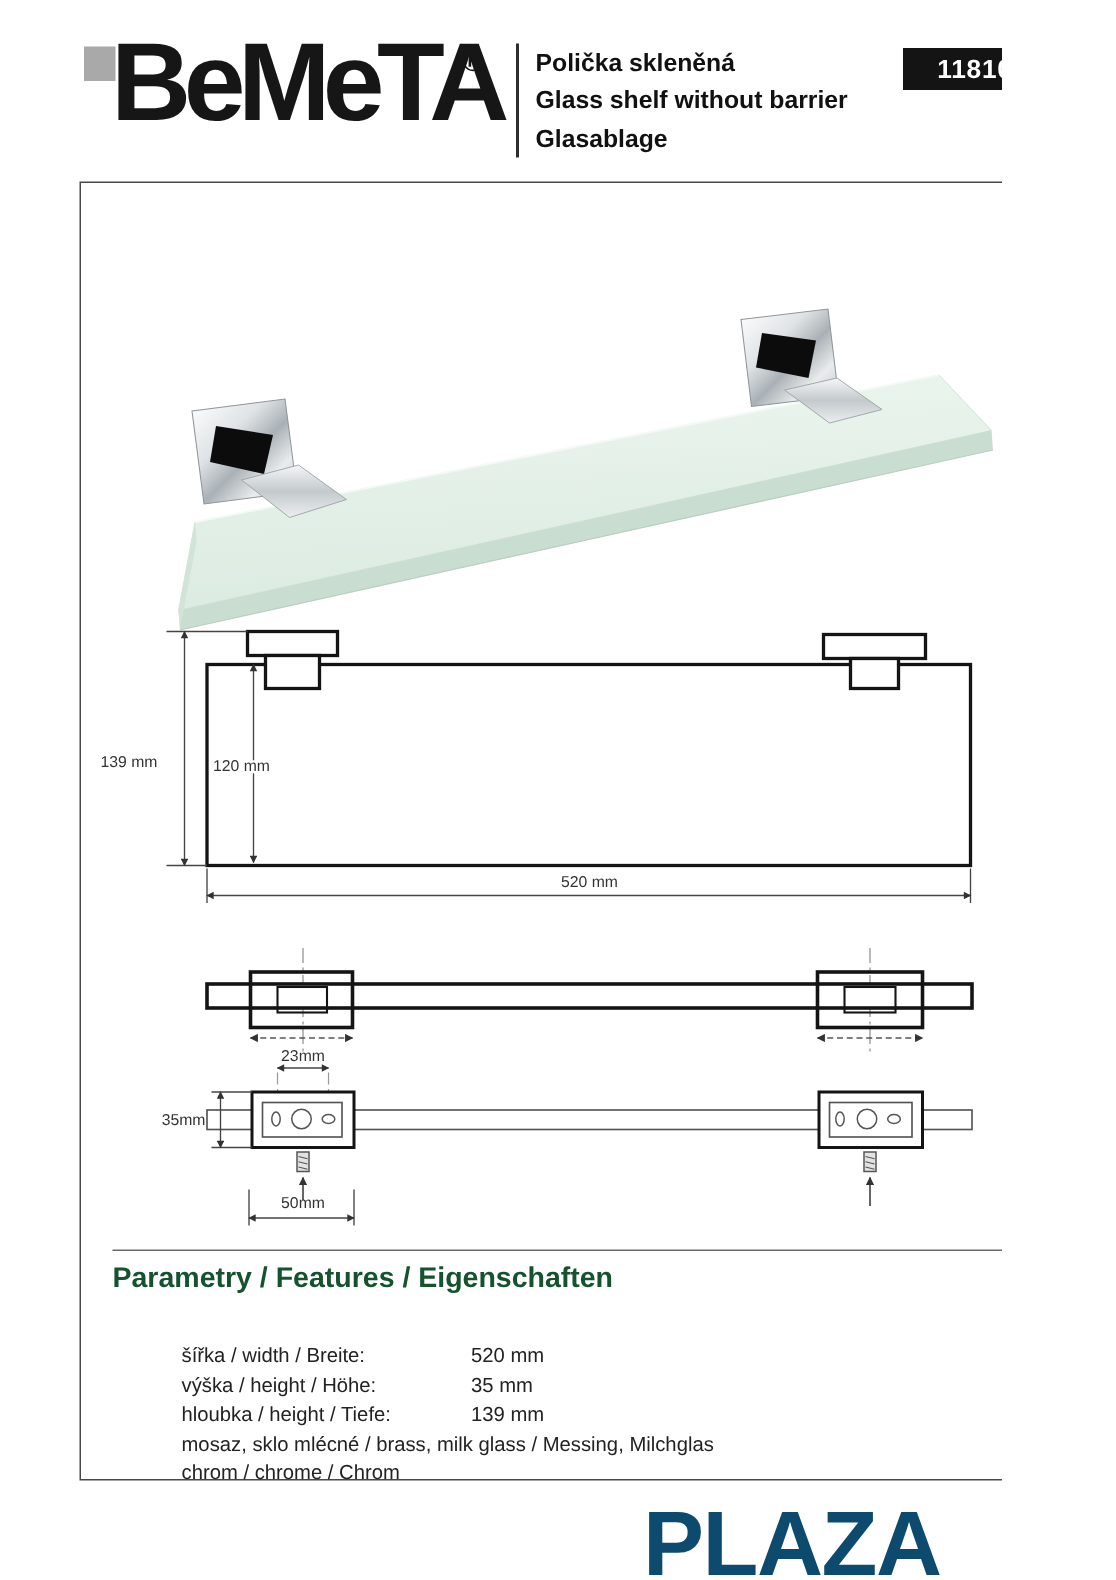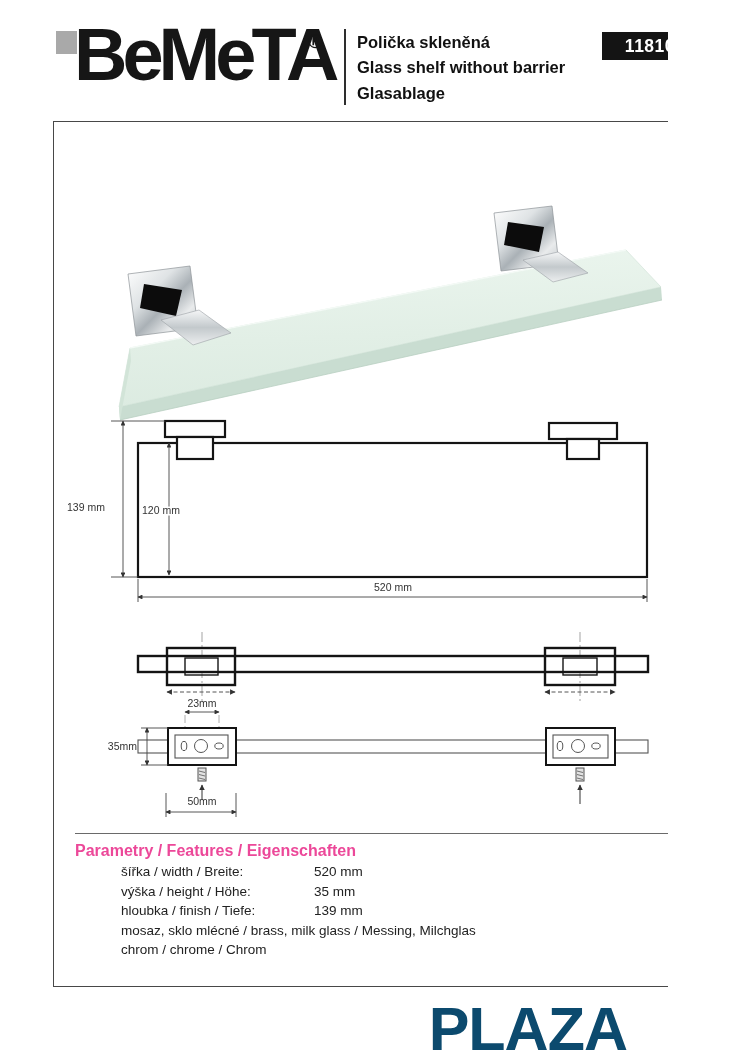--- a/index.html
+++ b/index.html
@@ -23,21 +23,21 @@
          border:1.5px solid #484848;background:#fff;}
 
   .photo-svg{position:absolute;left:53px;top:140px;}
   .topview-svg{position:absolute;left:53px;top:405px;}
   .detail-svg{position:absolute;left:53px;top:628px;}
 
   .sep{position:absolute;left:75px;top:833px;width:614px;height:1px;background:#6a6a6a;}
 
   
   .params{position:absolute;left:75px;top:842px;width:616px;}
-  .params h2{margin:0 0 2px 0;font-size:16px;font-weight:bold;color:#ec4899;}
+  .params h2{margin:0 0 30px 0;font-size:19px;font-weight:bold;color:#14532d;}
   .param-row{display:flex;font-size:13.5px;line-height:19.6px;color:#222;margin-left:46px;}
   .p-label{width:193px;flex:0 0 193px;}
   .p-value{flex:1;}
 
   
   .series{position:absolute;right:41px;top:994px;font-size:61px;font-weight:bold;
           letter-spacing:-1px;color:#0c4a6e;}
 
   
   .dim-t{font-family:"Liberation Sans",sans-serif;font-size:10.5px;fill:#333;}
@@ -219,21 +219,21 @@
     <h2>Parametry / Features / Eigenschaften</h2>
     <div class="param-row">
       <span class="p-label">šířka / width / Breite:</span>
       <span class="p-value">520 mm</span>
     </div>
     <div class="param-row">
       <span class="p-label">výška / height / Höhe:</span>
       <span class="p-value">35 mm</span>
     </div>
     <div class="param-row">
-      <span class="p-label">hloubka / finish / Tiefe:</span>
+      <span class="p-label">hloubka / height / Tiefe:</span>
       <span class="p-value">139 mm</span>
     </div>
     <div class="param-row">
       <span class="p-value">mosaz, sklo mlécné / brass, milk glass / Messing, Milchglas</span>
     </div>
     <div class="param-row">
       <span class="p-value">chrom / chrome / Chrom</span>
     </div>
   </section>
 

